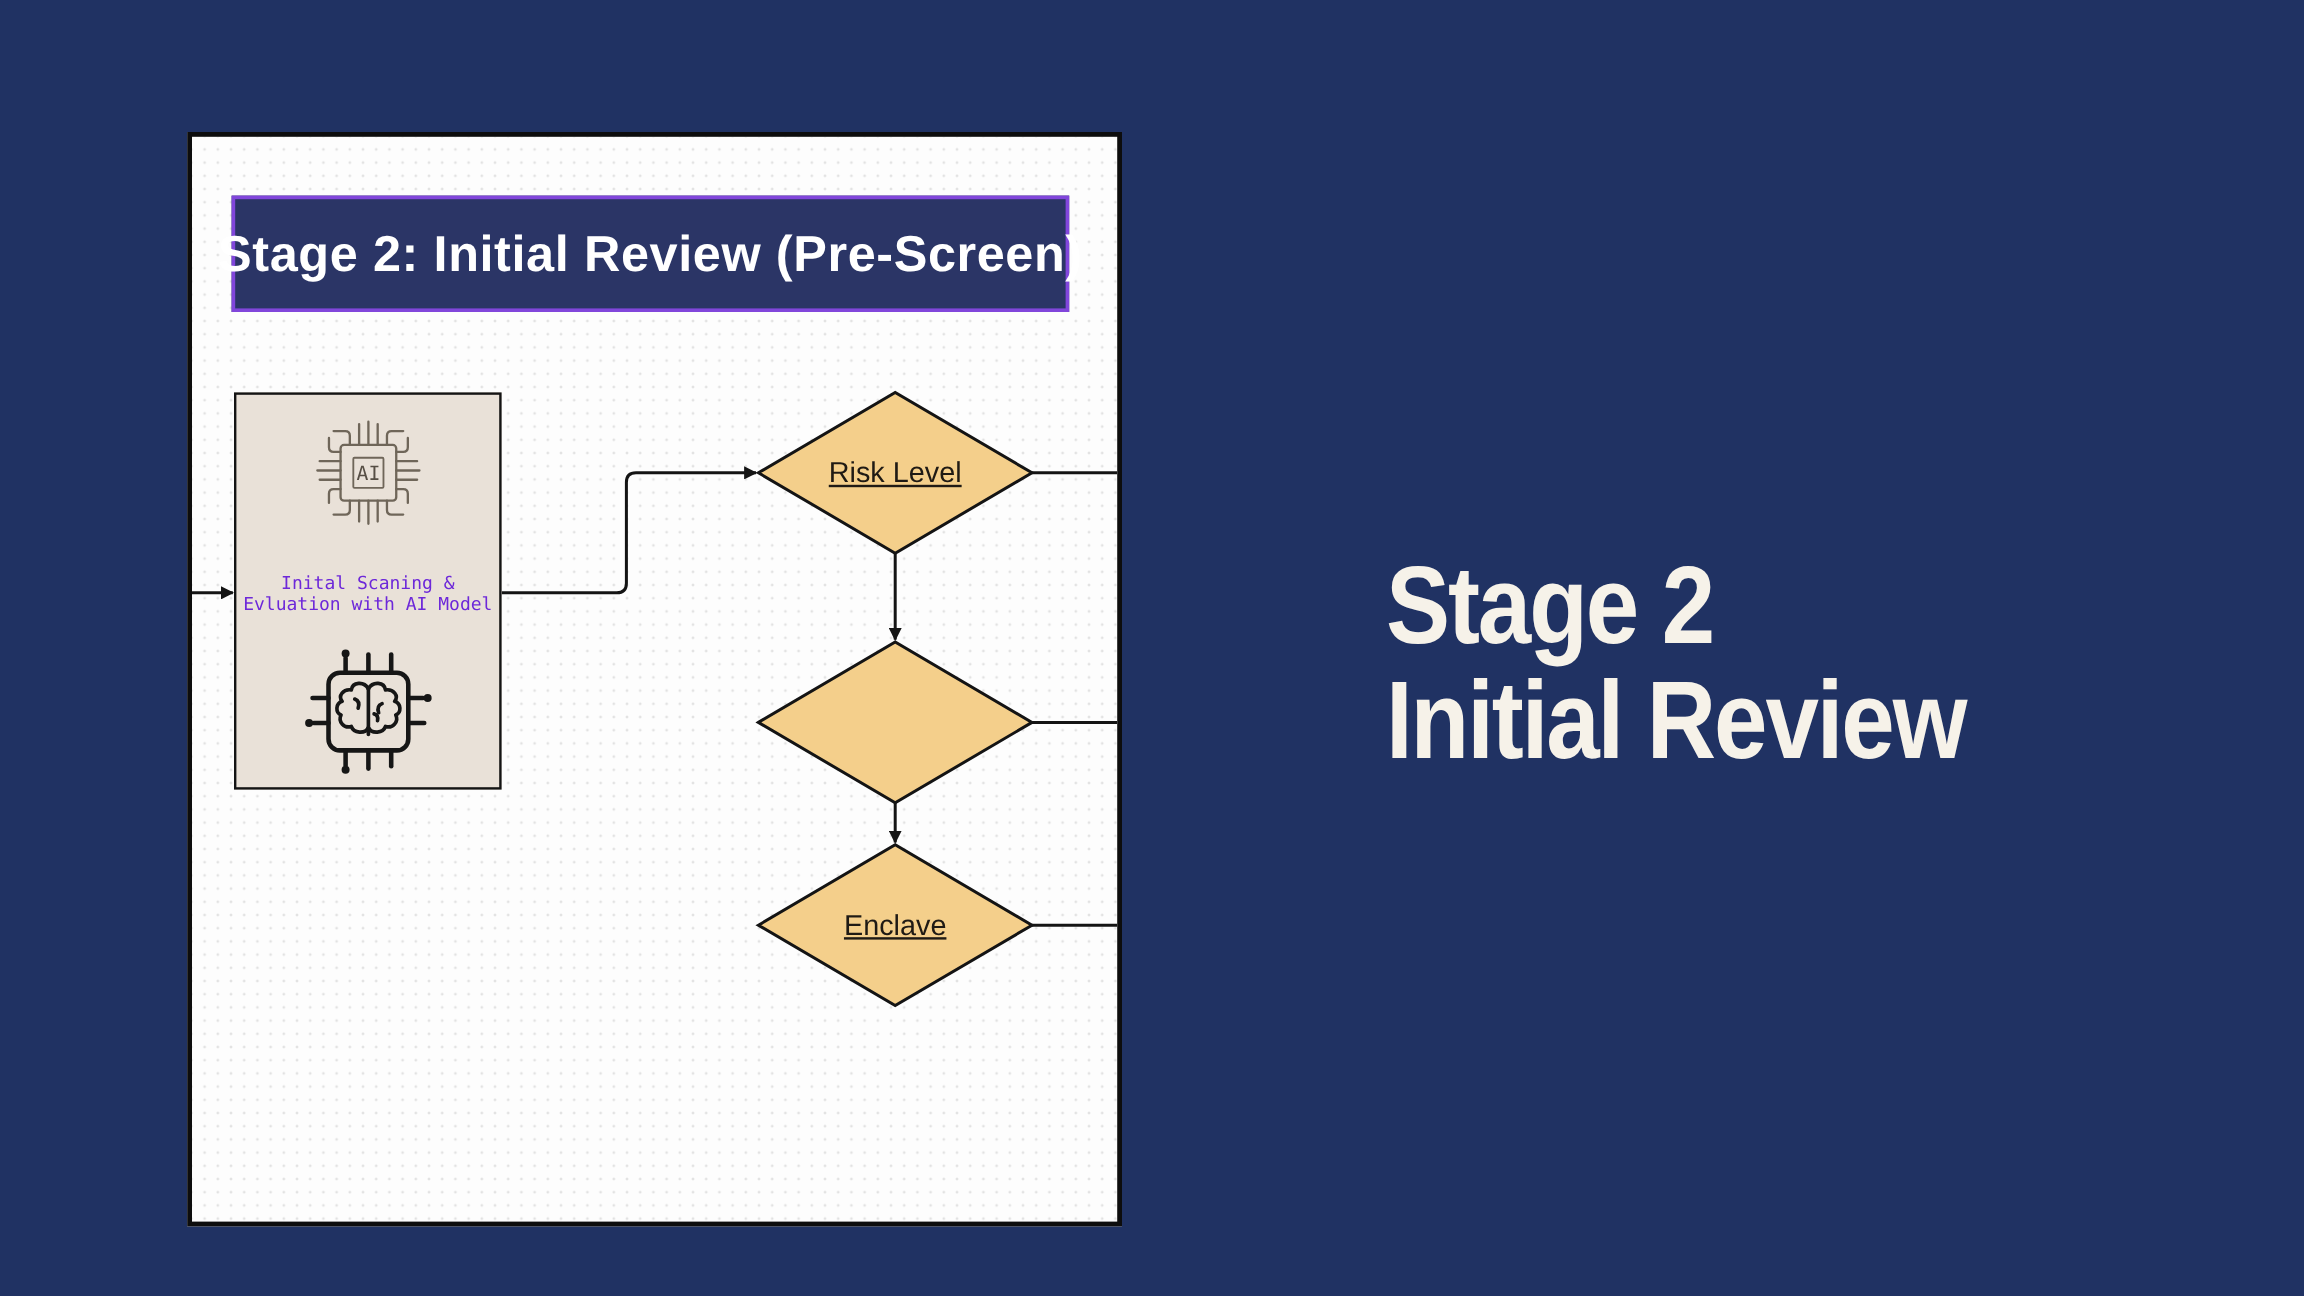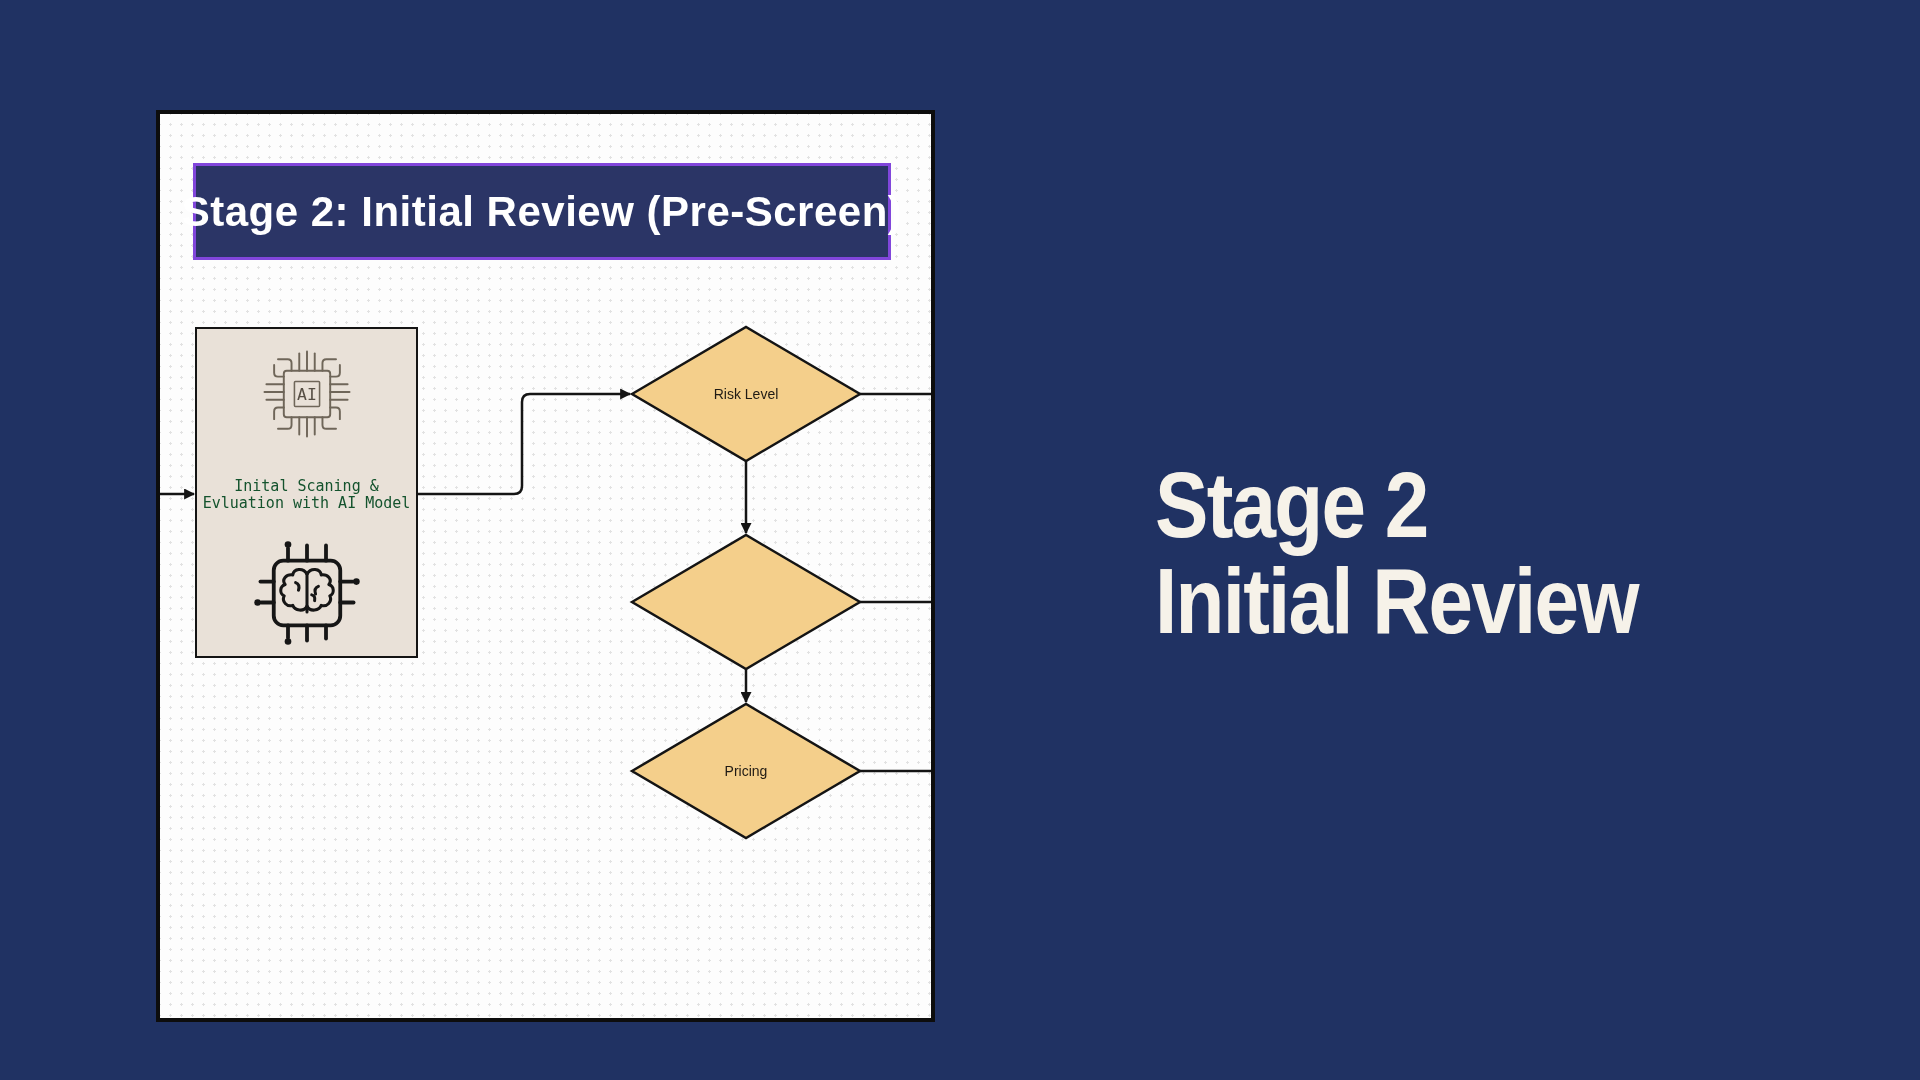--- a/index.html
+++ b/index.html
@@ -36,29 +36,29 @@
 
   
   .ai-box{
     position:absolute;left:35px;top:213px;width:223px;height:331px;
     box-sizing:border-box;border:2px solid #141414;background:#e9e1d8;
     display:flex;flex-direction:column;align-items:center;justify-content:space-between;
     padding:5px 0 6px 0;
   }
   .ai-text{
     font-family:"DejaVu Sans Mono",monospace;
-    font-size:15px;line-height:17px;color:#14532d;
+    font-size:15px;line-height:17px;color:#6d28d9;
     text-align:center;white-space:nowrap;
   }
 
   
   .dlabel{
     position:absolute;width:220px;display:flex;flex-direction:column;
     align-items:center;justify-content:center;text-align:center;
-    font-size:14px;line-height:21px;color:#1f1a14;
+    font-size:24px;line-height:21px;color:#1f1a14;text-decoration:underline;
   }
   .dlabel.d1{left:476px;top:240px;height:80px;}
   .dlabel.d2{left:476px;top:443px;height:90px;}
   .dlabel.d3{left:476px;top:617px;height:80px;}
 
   
   .side-title{
     position:absolute;left:1155px;top:458px;
     font-size:92px;line-height:1.04;font-weight:800;letter-spacing:-2px;
     color:#f6f2e9;transform:scaleX(0.87);transform-origin:left top;
@@ -159,21 +159,21 @@
           <circle cx="13" cy="70" r="3.5"></circle>
             <circle cx="117" cy="48" r="3.5"></circle>
         </g>
       </svg>
     </div>
 
     <div class="dlabel d1">
       <span>Risk Level</span>
     </div>
     <div class="dlabel d3">
-      <span>Pricing</span>
+      <span>Enclave</span>
     </div>
 
   </div>
 
   <div class="side-title">
     <div>Stage 2</div>
     <div>Initial Review</div>
   </div>
 
 </div>

